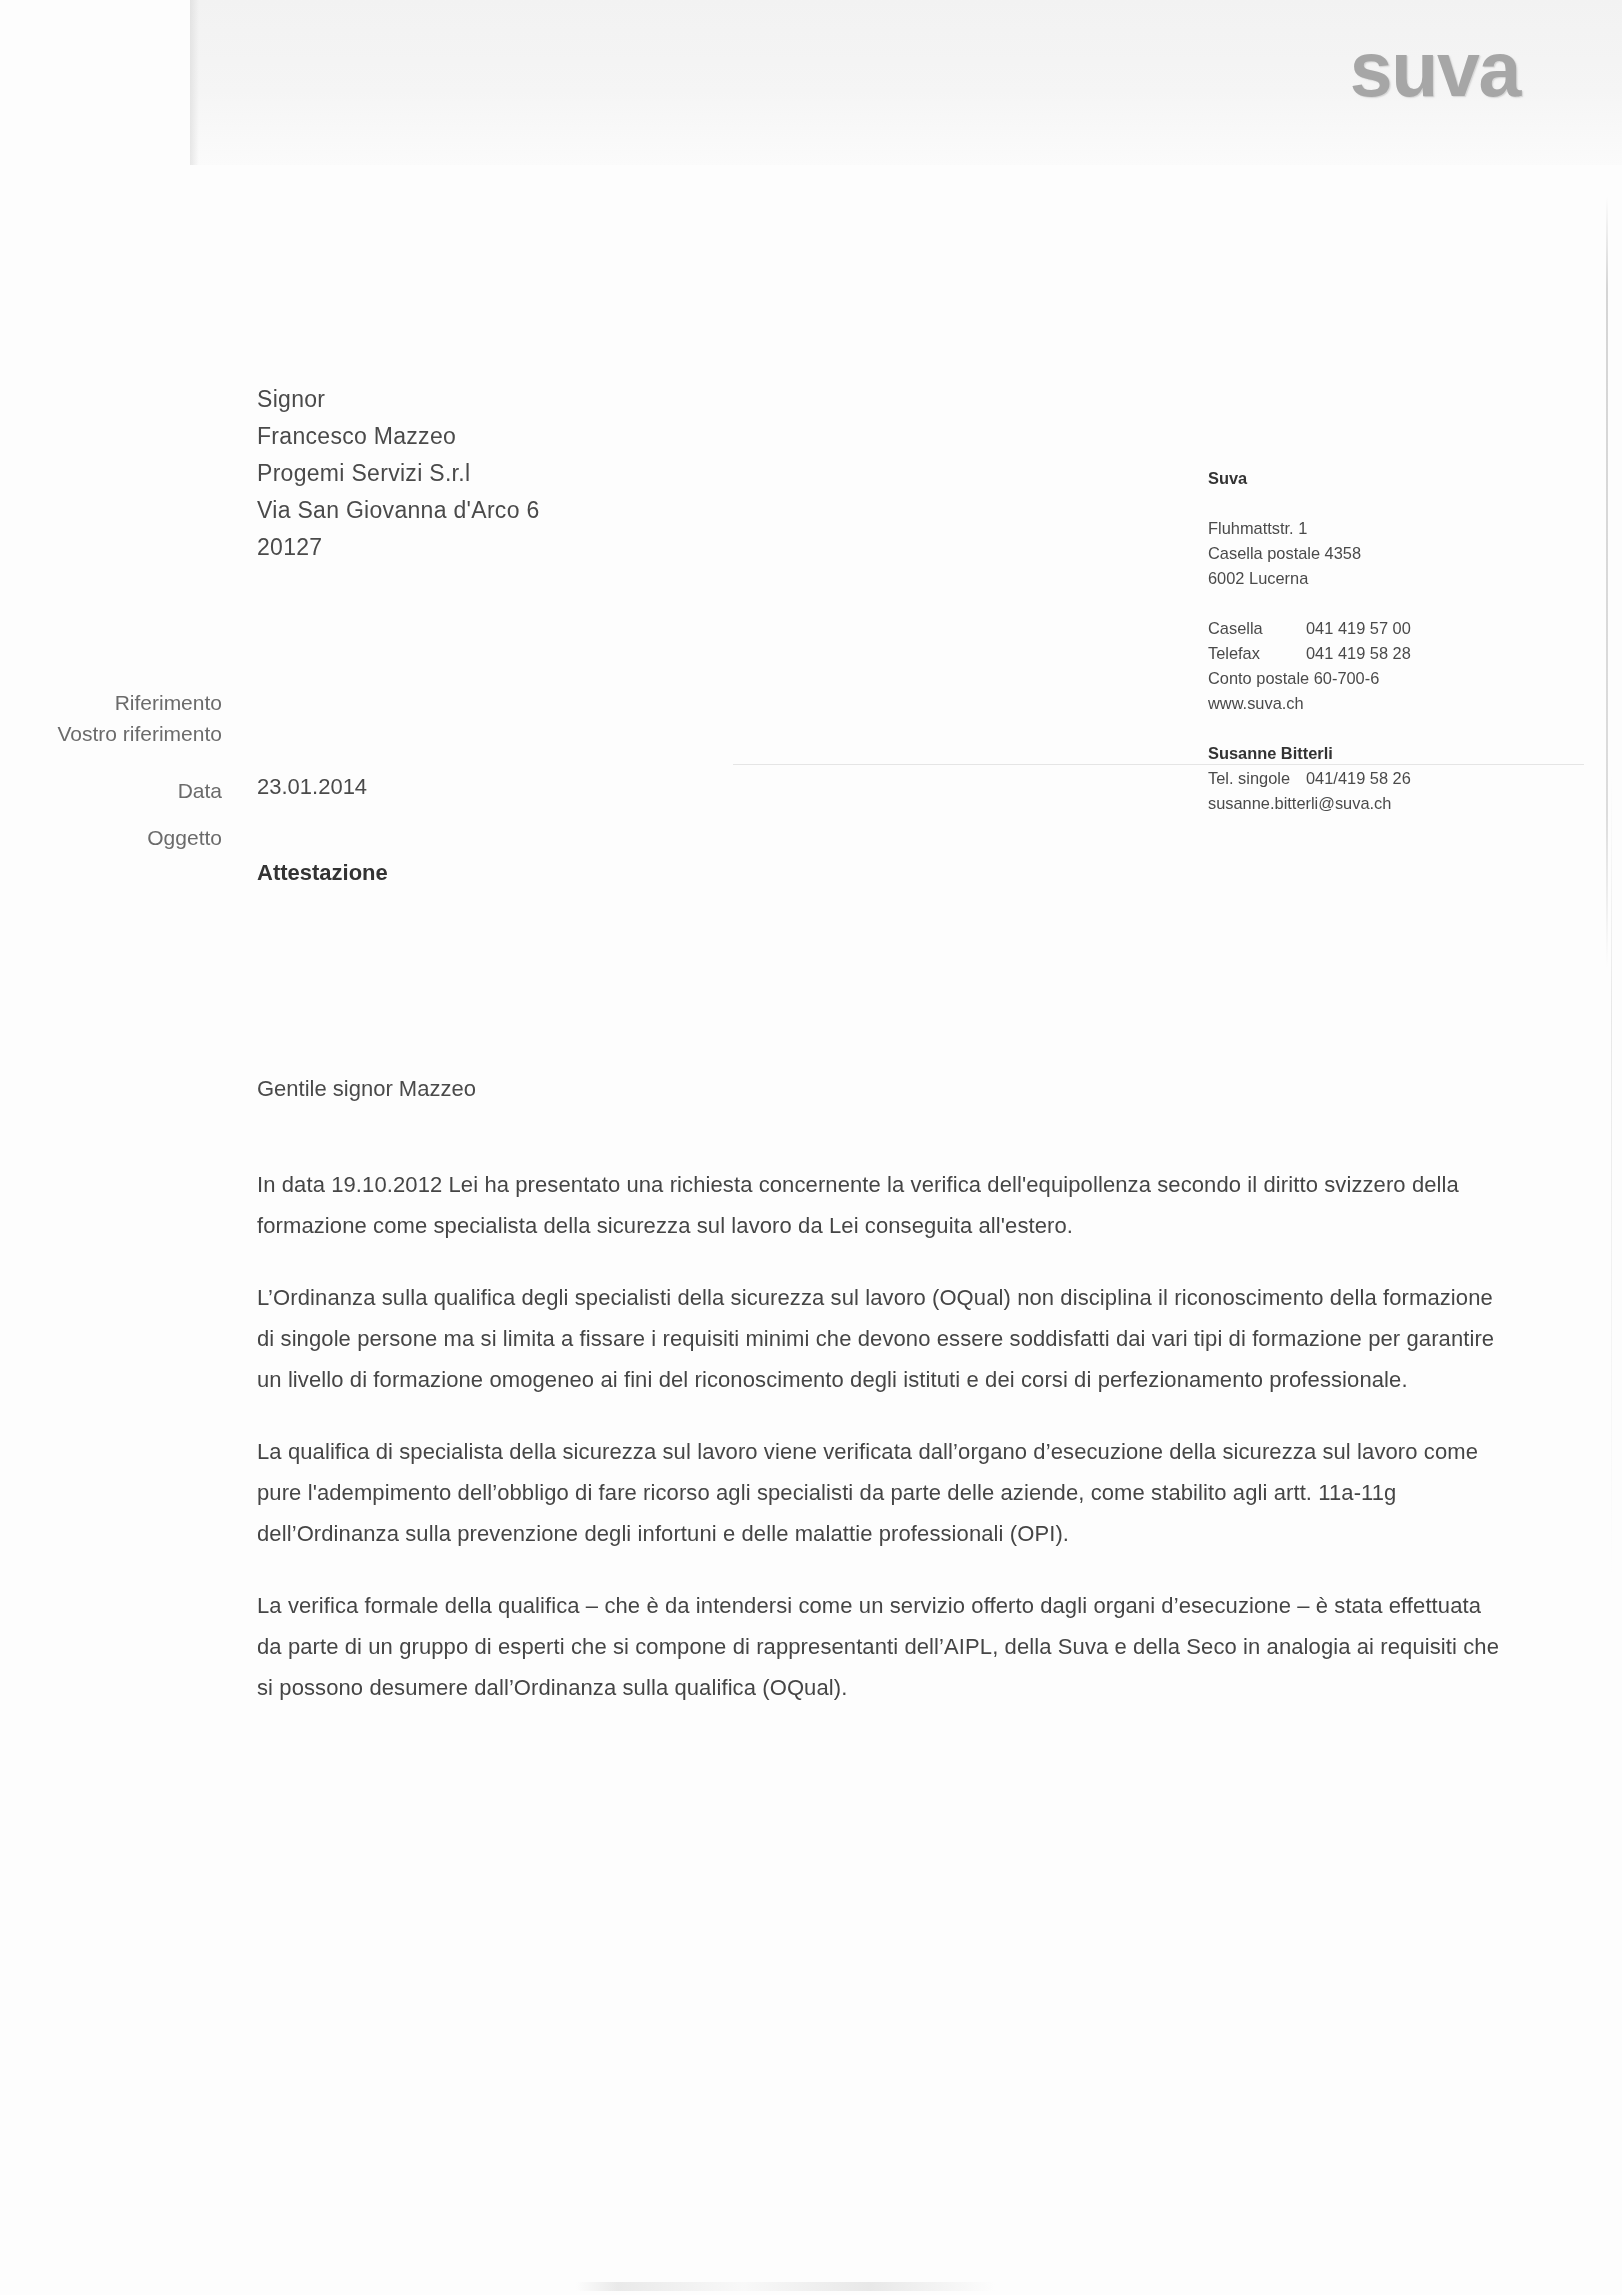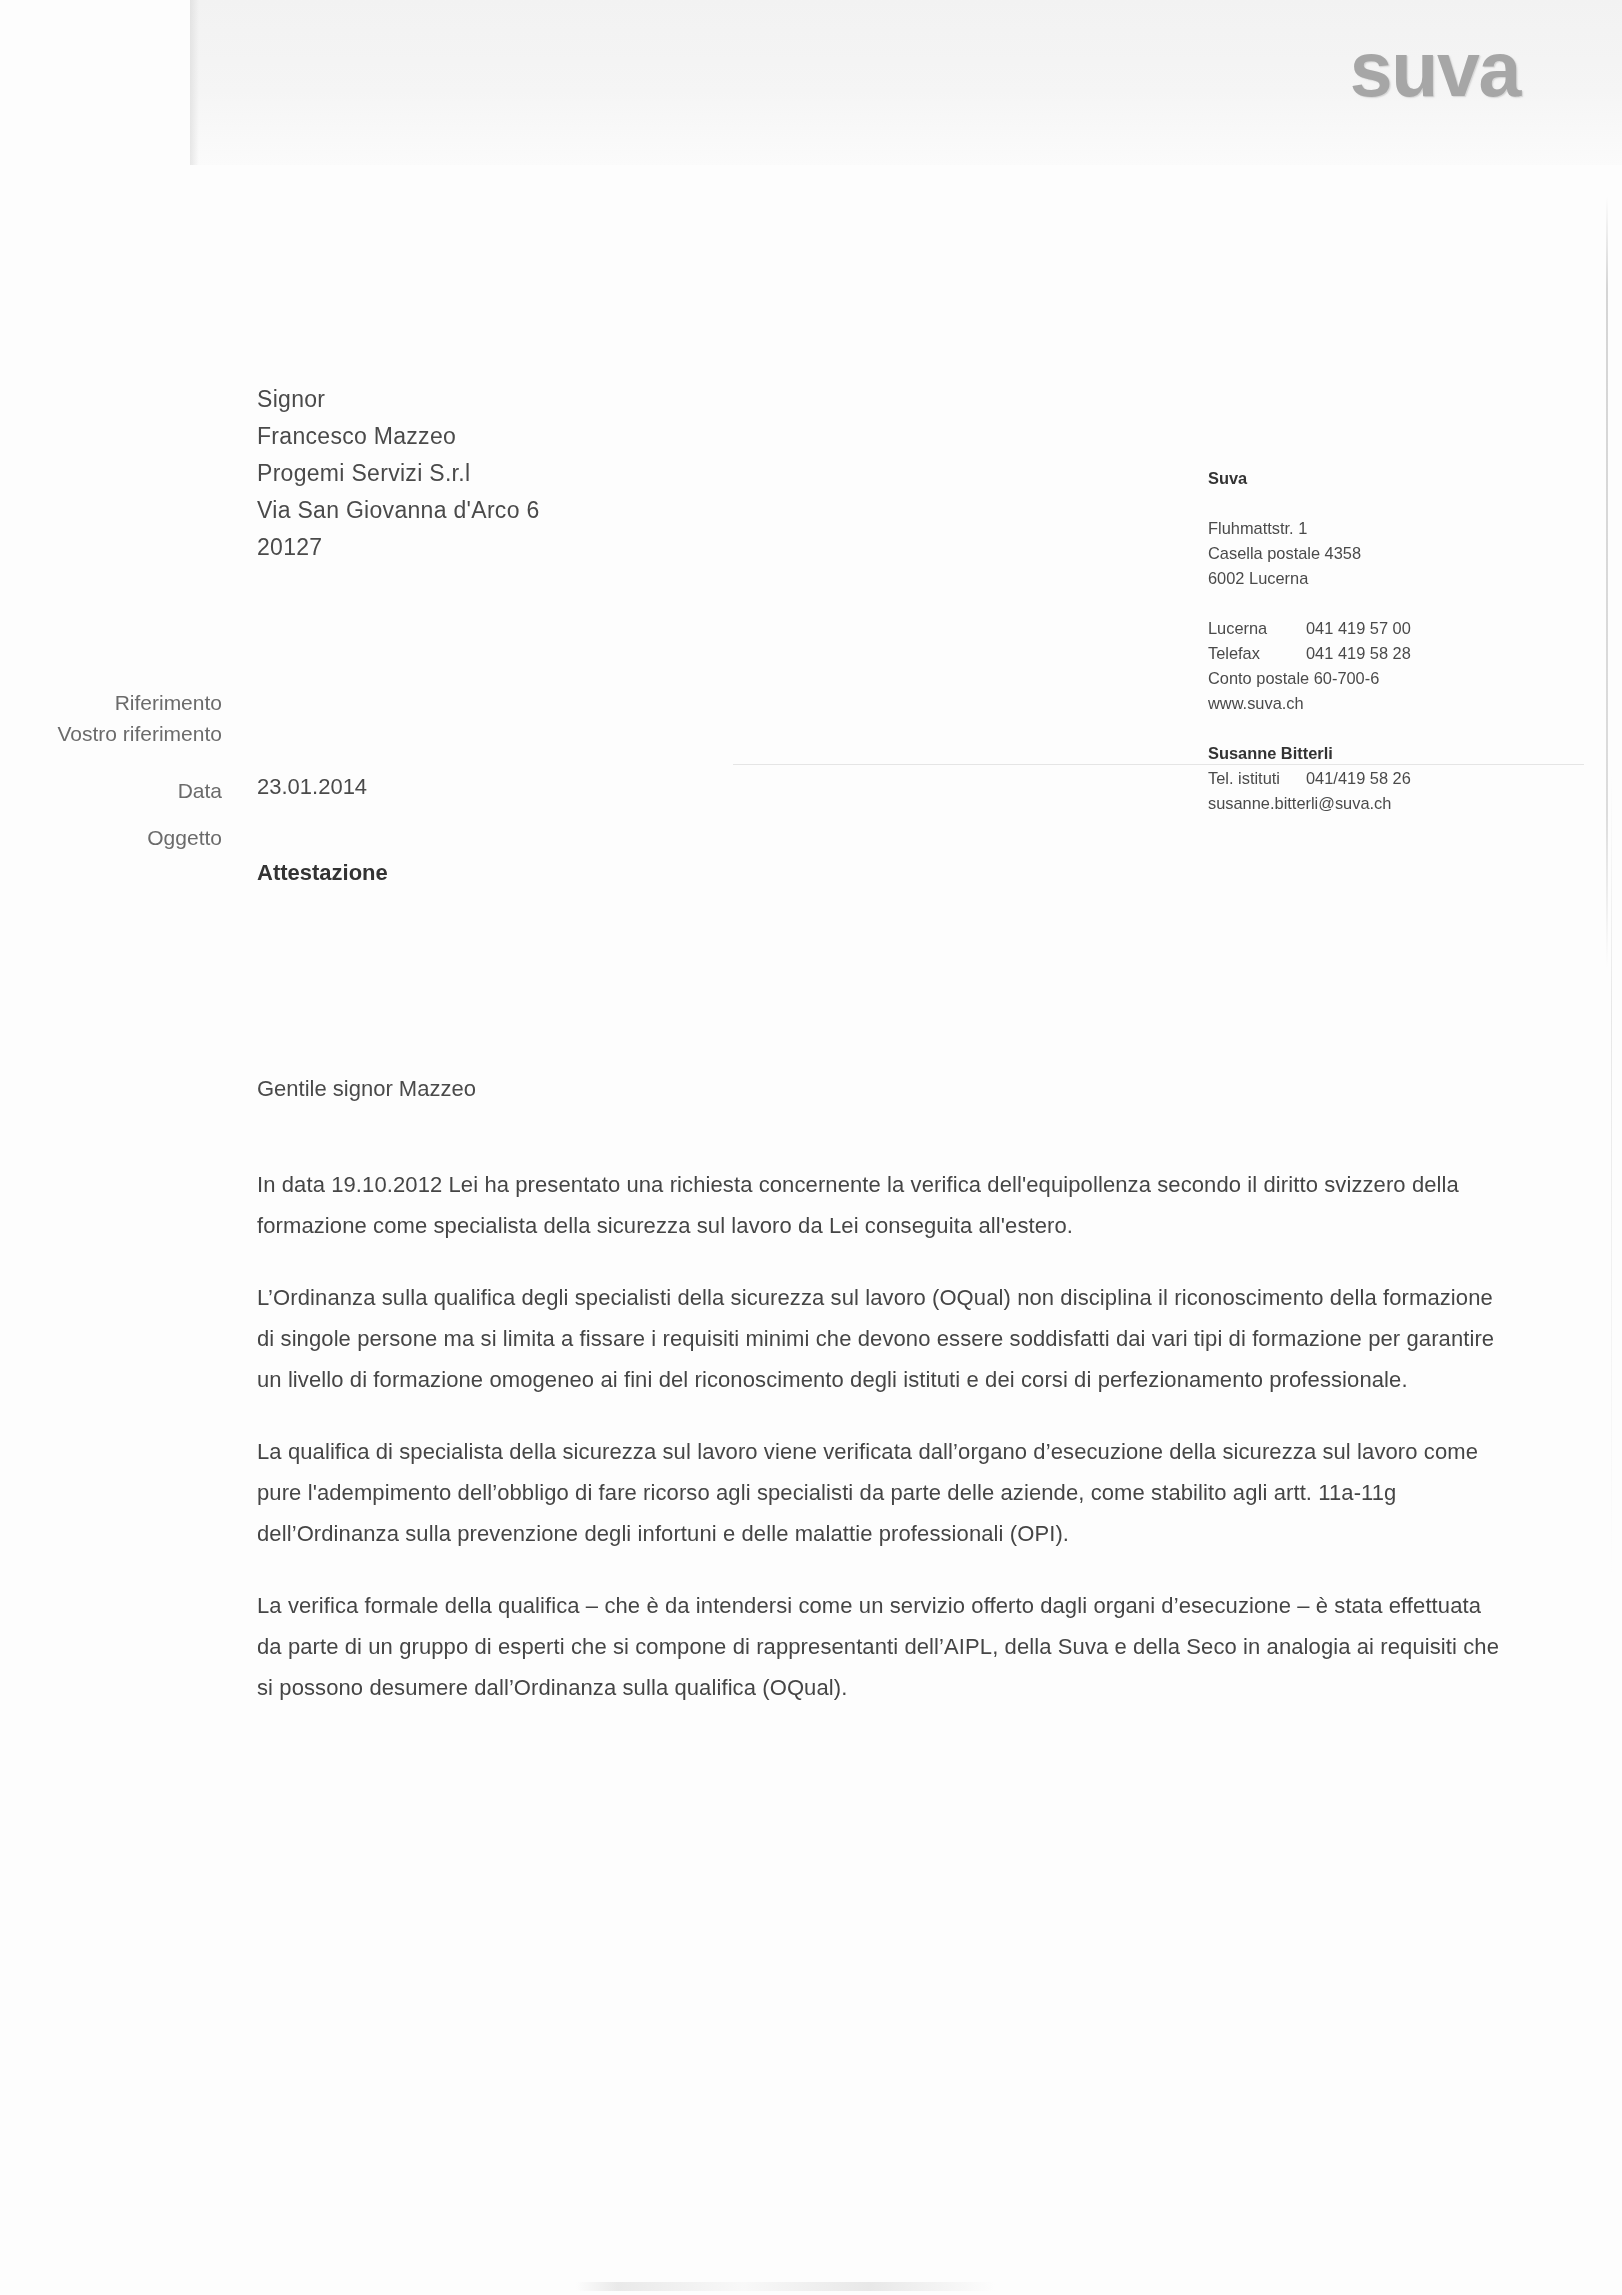--- a/index.html
+++ b/index.html
@@ -213,35 +213,35 @@
     <div class="sender-name">Suva</div>
 
     <div class="sender-block">
       <div>Fluhmattstr. 1</div>
       <div>Casella postale 4358</div>
       <div>6002 Lucerna</div>
     </div>
 
     <div class="sender-block">
       <div class="kv">
-        <span class="k">Lucerna</span>
+        <span class="k">Casella</span>
         <span class="v">041 419 57 00</span>
       </div>
       <div class="kv">
         <span class="k">Telefax</span>
         <span class="v">041 419 58 28</span>
       </div>
       <div>Conto postale 60-700-6</div>
       <div>www.suva.ch</div>
     </div>
 
     <div class="contact-person">
       <div class="cp-name">Susanne Bitterli</div>
       <div class="kv">
-        <span class="k">Tel. istituti</span>
+        <span class="k">Tel. singole</span>
         <span class="v">041/419 58 26</span>
       </div>
       <div>susanne.bitterli@suva.ch</div>
     </div>
   </div>
 
   <div class="labels">
     <div class="lbl">Riferimento</div>
     <div class="lbl">Vostro riferimento</div>
     <div class="lbl data">Data</div>

